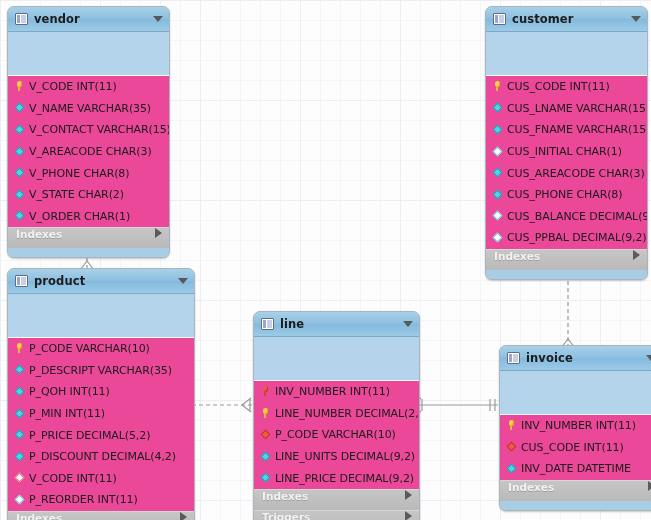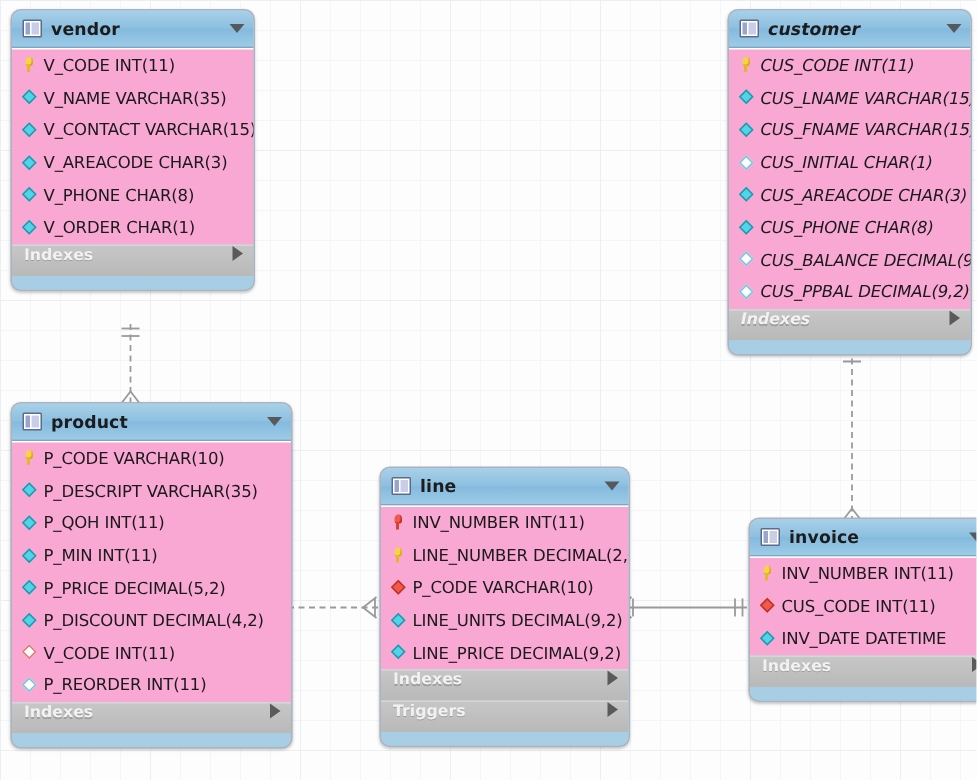--- a/index.html
+++ b/index.html
@@ -86,22 +86,23 @@
   }
   .tbl-caret {
     width: 0; height: 0;
     flex: 0 0 auto;
     border-left: 5px solid transparent;
     border-right: 5px solid transparent;
     border-top: 6px solid #56595c;
   }
 
   .tbl-body {
-    background: #f9a8d4;
+    background: #ec4899;
     border-top: 1px solid #ffffff;
+    margin-top: 43px;
   }
   .col-row {
     height: 21.6px;
     display: flex;
     align-items: center;
     padding-left: 5px;
     box-sizing: border-box;
     white-space: nowrap;
   }
   .col-label {
@@ -265,31 +266,37 @@
       <div class="col-row">
         <span class="glyph">
             <span class="dia cyan-fill"></span>
           </span>
         <span class="col-label">V_PHONE CHAR(8)</span>
       </div>
       <div class="col-row">
         <span class="glyph">
             <span class="dia cyan-fill"></span>
           </span>
+        <span class="col-label">V_STATE CHAR(2)</span>
+      </div>
+      <div class="col-row">
+        <span class="glyph">
+            <span class="dia cyan-fill"></span>
+          </span>
         <span class="col-label">V_ORDER CHAR(1)</span>
       </div>
     </div>
     <div class="strip">
       <span class="strip-label">Indexes</span>
       <span class="strip-arrow"></span>
     </div>
     <div class="tbl-footer"></div>
   </div>
 
-  <div class="tbl" id="tbl-customer" style="left:485px; top:6px; width:163px;font-style:italic;">
+  <div class="tbl" id="tbl-customer" style="left:485px; top:6px; width:163px;">
     <div class="tbl-header">
       <span class="tbl-icon">
         <span class="frame"></span>
           <span class="barA"></span>
           <span class="barB"></span>
       </span>
       <span class="tbl-title">customer</span>
       <span class="tbl-caret"></span>
     </div>
     <div class="tbl-body">

